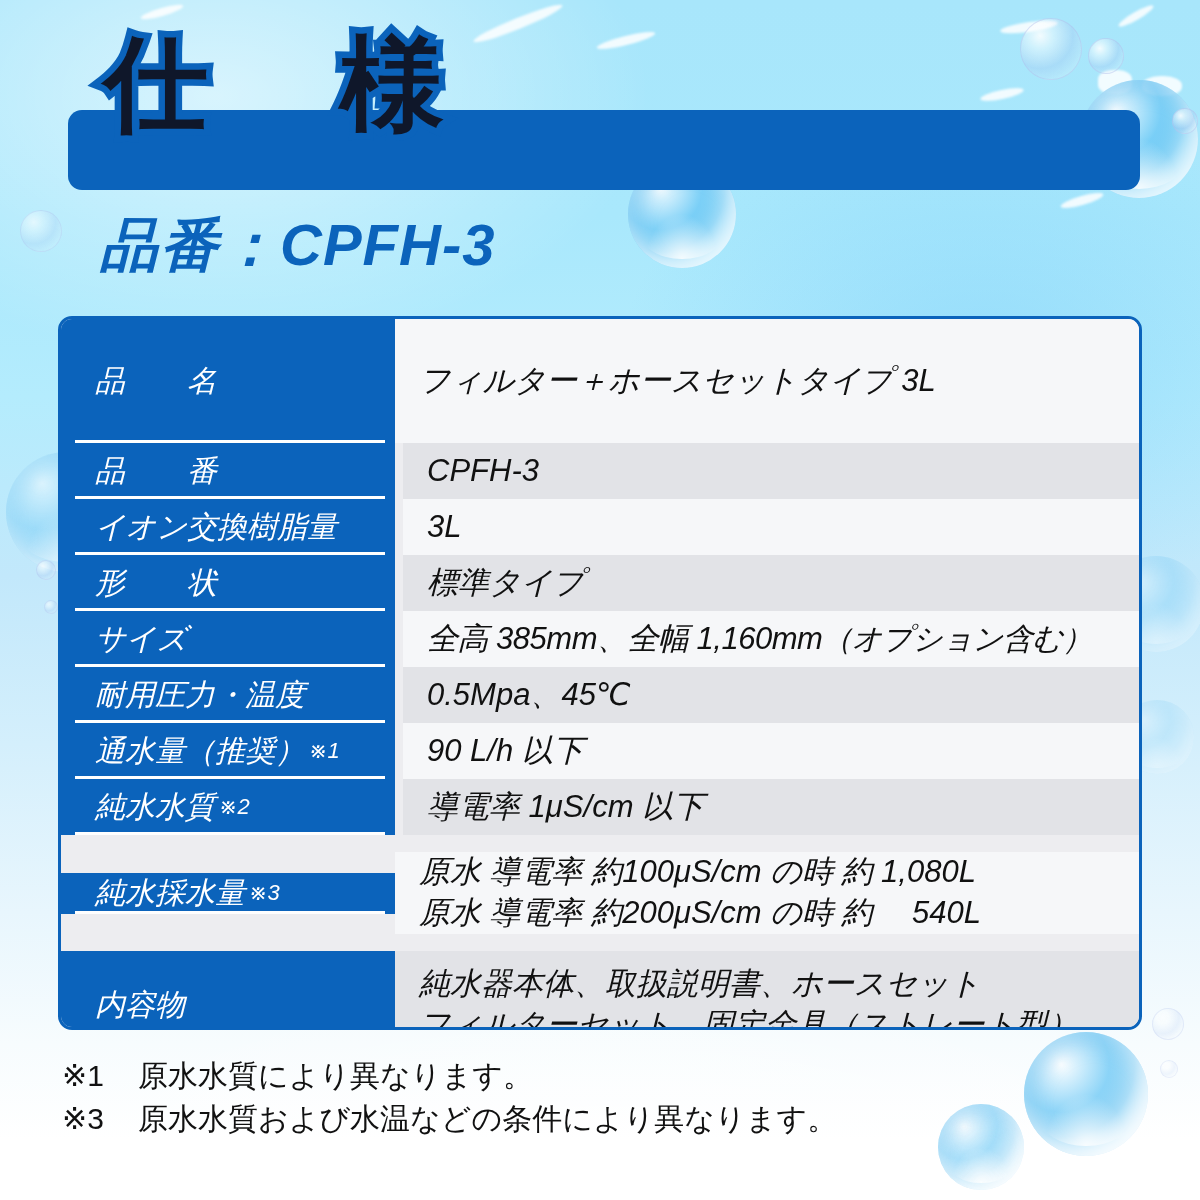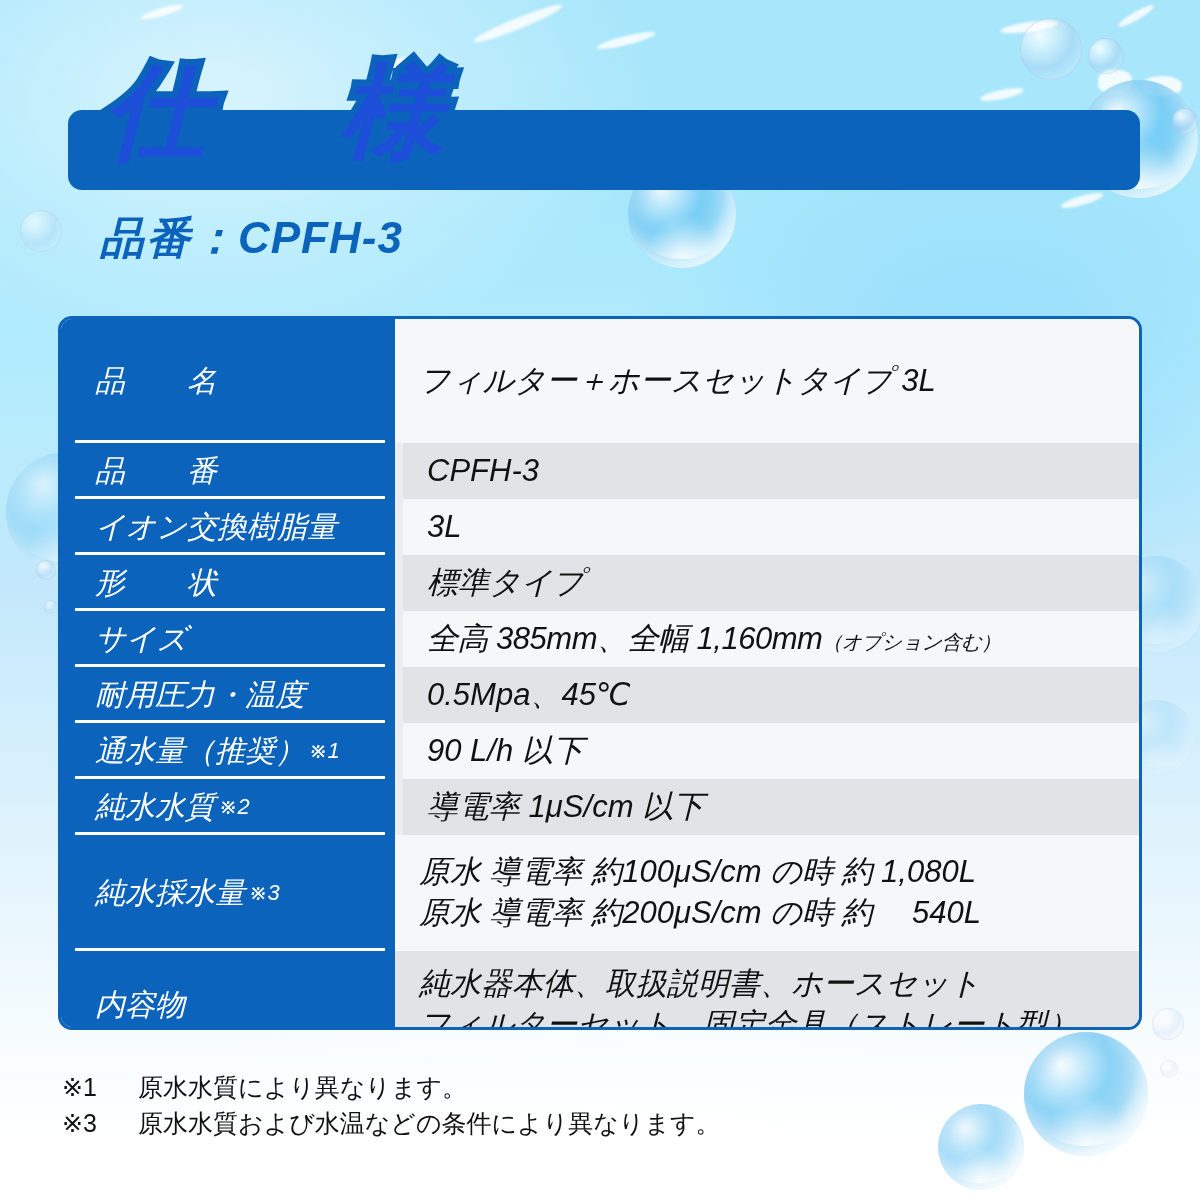--- a/index.html
+++ b/index.html
@@ -97,38 +97,37 @@
     left: 68px;
     top: 110px;
     width: 1072px;
     height: 80px;
     background: #0b63bb;
     border-radius: 14px;
   }
   .banner-title {
     position: absolute;
     left: 104px;
-    top: 60px;
+    top: 32px;
     font-size: 104px;
     line-height: 1;
     font-weight: bold;
-    color: #1d4ed8;
+    color: #0f172a;
     letter-spacing: 14px;
     white-space: nowrap;
     -webkit-text-stroke: 13px #0b63bb;
     paint-order: stroke fill;
     font-family: "DejaVu Sans", "Liberation Sans", sans-serif;
-    font-style: italic;
   }
 
   .model-line {
     position: absolute;
     left: 100px;
     top: 216px;
-    font-size: 44px;
+    font-size: 58px;
     line-height: 1;
     font-weight: bold;
     font-style: italic;
     color: #0b63bb;
     white-space: nowrap;
     font-family: "DejaVu Sans", "Liberation Sans", sans-serif;
   }
   .model-line .mdl-label { letter-spacing: 2px; }
   .model-line .mdl-code  { font-family: "Liberation Sans", sans-serif; letter-spacing: 1px; }
 
@@ -183,38 +182,37 @@
     flex-direction: column;
     justify-content: center;
     box-sizing: border-box;
     padding-left: 24px;
     color: #111111;
     font-size: 31px;
     background: #f6f7f9;
   }
   .srow.alt .svalue { background: #e2e3e7; }
   .svalue .line { white-space: nowrap; line-height: 1.32; }
-  .svalue .small { font-size: 20px; text-align: center; }
+  .svalue .small { font-size: 30px; text-align: center; }
   .svalue .tight { letter-spacing: -0.5px; }
 
   
   .r-name     { height: 124px; }
   .r-normal   { height: 56px; gap: 8px; }
-  .r-pure     { height: 116px; }
+  .r-pure     { height: 116px; align-items: center; }
   .r-contents { height: 108px; }
 
   
   .footnotes {
     position: absolute;
     left: 62px;
     top: 1055px;
-    font-size: 25px;
+    font-size: 30px;
     color: #111111;
     line-height: 1.42;
-    margin-top: 15px;
   }
   .footnotes .fn { white-space: nowrap; }
   .footnotes .fn-mark { display: inline-block; width: 76px; }
 </style>
 </head>
 <body>
 
 <div id="page">
 
   <div class="bg-wash"></div>

